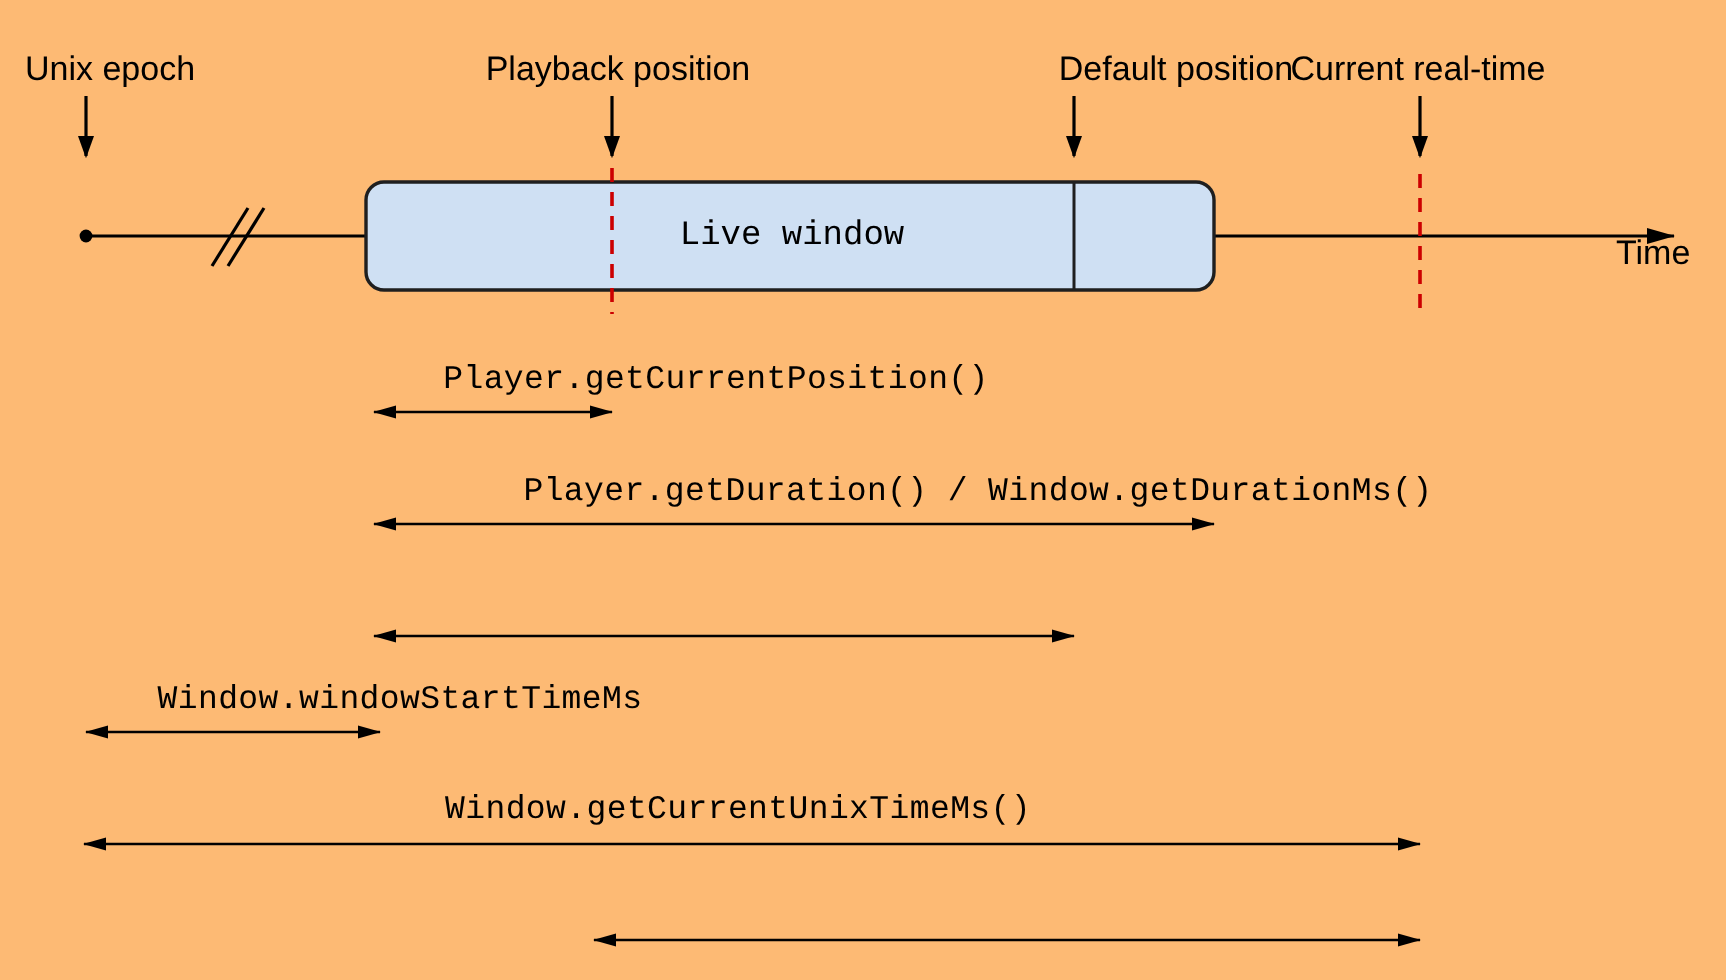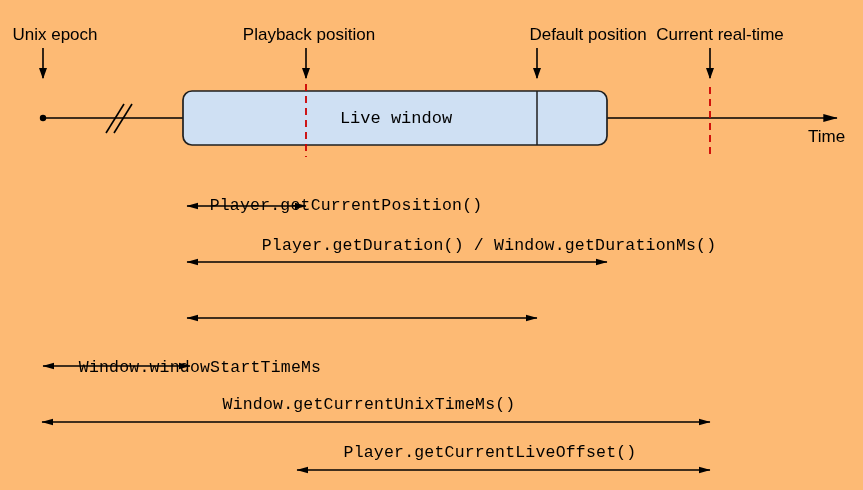--- a/index.html
+++ b/index.html
@@ -109,30 +109,29 @@
       <line x1="297" y1="470" x2="710" y2="470" stroke="#000000" stroke-width="1.3" marker-start="url(#arrowThinStart)" marker-end="url(#arrowThinEnd)"></line>
     </g>
   </svg>
 
   <div class="sans-label centered" style="left:55px; top:26px;">Unix epoch</div>
 
   <div class="sans-label centered" style="left:309px; top:26px;">Playback position</div>
 
   <div class="sans-label centered" style="left:563px; top:26px;margin-left:25px;">Default position</div>
 
-  <div class="sans-label centered" style="left:709px; top:26px;margin-left:11px;">Current real-time</div>
+  <div class="sans-label centered" style="left:709px; top:26px;">Current real-time</div>
 
   <div class="box-title centered" style="left:396px; top:110px;">Live window</div>
 
-  <div class="sans-label" style="left:808px; top:128px;">Time</div>
+  <div class="sans-label" style="left:808px; top:118px;">Time</div>
 
-  <div class="mono-label centered" style="left:346px; top:182px;margin-top:16px;">Player.getCurrentPosition()</div>
+  <div class="mono-label centered" style="left:358px; top:182px;">Player.getCurrentPosition()</div>
 
   <div class="mono-label centered" style="left:460px; top:238px;margin-left:29px;">Player.getDuration() / Window.getDurationMs()</div>
 
 
-  <div class="mono-label centered" style="left:200px; top:342px;margin-top:18px;">Window.windowStartTimeMs</div>
+  <div class="mono-label centered" style="left:200px; top:342px;">Window.windowStartTimeMs</div>
 
   <div class="mono-label centered" style="left:369px; top:397px;">Window.getCurrentUnixTimeMs()</div>
 
-  <div class="mono-label centered" style="left:490px; top:445px;">Player.getCurrentLiveOffset()</div>
 
 </div>
 
 </body></html>

